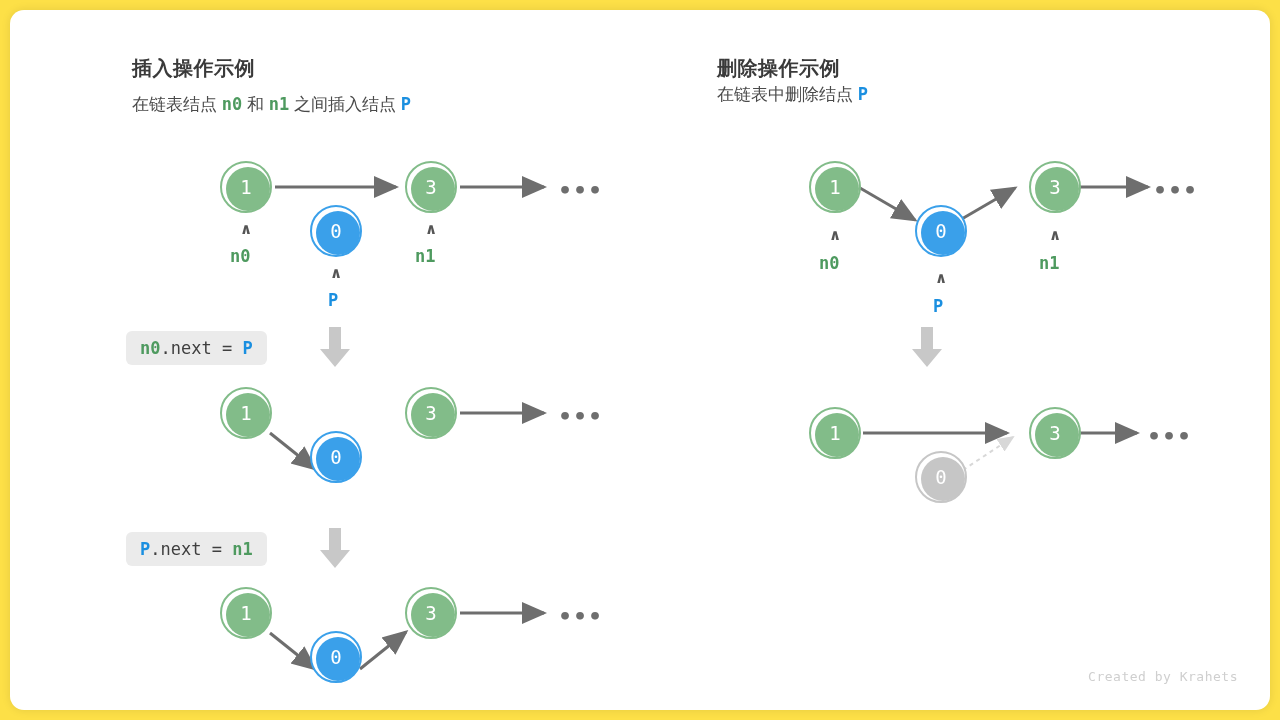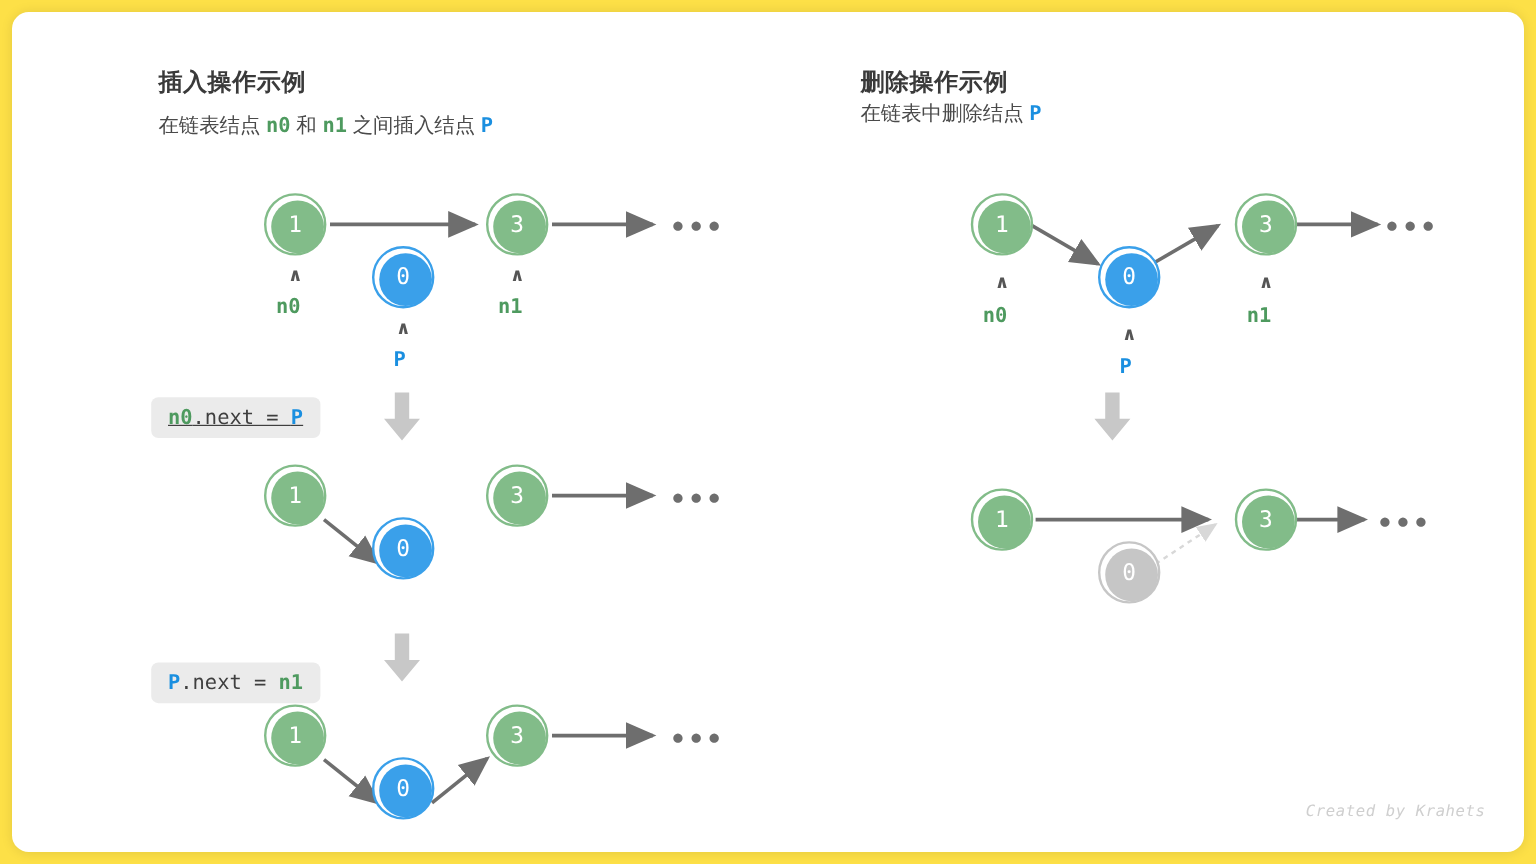--- a/index.html
+++ b/index.html
@@ -150,21 +150,20 @@
   }
 
   .footer {
     position: absolute;
     right: 32px;
     bottom: 26px;
     font-family: "DejaVu Sans Mono", "Liberation Mono", monospace;
     font-size: 13px;
     color: #cfcfcf;
     letter-spacing: 0.5px;
-    font-style: italic;
   }
 </style>
 </head>
 <body>
 
 <div id="stage">
   <div class="card">
 
     <div class="panel panel-left">
 
@@ -213,42 +212,42 @@
 
       <div class="node node-green" style="left:395px; top:151px;">
         <span class="inner"></span>
         <span class="val">3</span>
       </div>
       <div class="caret" style="left:415px; top:212px;">∧</div>
       <div class="ptr-label green-t" style="left:405px; top:236px;">n1</div>
 
       <div class="dots" style="left:548px; top:170px;">•••</div>
 
-      <div class="code-chip" style="left:116px; top:321px;text-decoration:underline;">
+      <div class="code-chip" style="left:116px; top:321px;">
         <b class="green-t">n0</b><span>.next = </span><b class="blue-t">P</b>
       </div>
       <svg class="step-arrow" style="left:308px; top:315px;" viewBox="0 0 34 44">
         <path d="M11,2 L23,2 L23,24 L32,24 L17,42 L2,24 L11,24 Z" fill="#c8c8c8"></path>
       </svg>
 
       <div class="node node-green" style="left:210px; top:377px;">
         <span class="inner"></span>
         <span class="val">1</span>
       </div>
       <div class="node node-blue" style="left:300px; top:421px;">
         <span class="inner"></span>
         <span class="val">0</span>
       </div>
       <div class="node node-green" style="left:395px; top:377px;">
         <span class="inner"></span>
         <span class="val">3</span>
       </div>
       <div class="dots" style="left:548px; top:396px;">•••</div>
 
-      <div class="code-chip" style="left:116px; top:522px;margin-top:20px;">
+      <div class="code-chip" style="left:116px; top:522px;">
         <b class="blue-t">P</b><span>.next = </span><b class="green-t">n1</b>
       </div>
       <svg class="step-arrow" style="left:308px; top:516px;" viewBox="0 0 34 44">
         <path d="M11,2 L23,2 L23,24 L32,24 L17,42 L2,24 L11,24 Z" fill="#c8c8c8"></path>
       </svg>
 
       <div class="node node-green" style="left:210px; top:577px;">
         <span class="inner"></span>
         <span class="val">1</span>
       </div>

